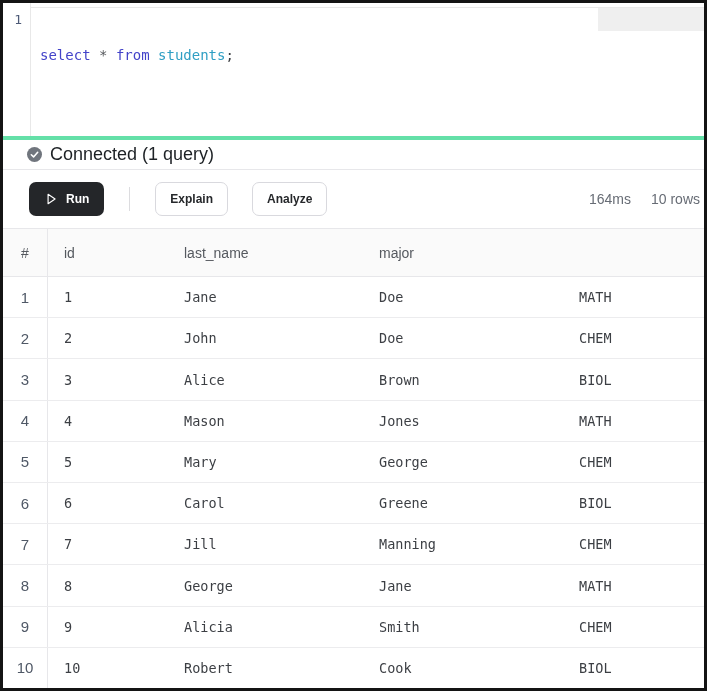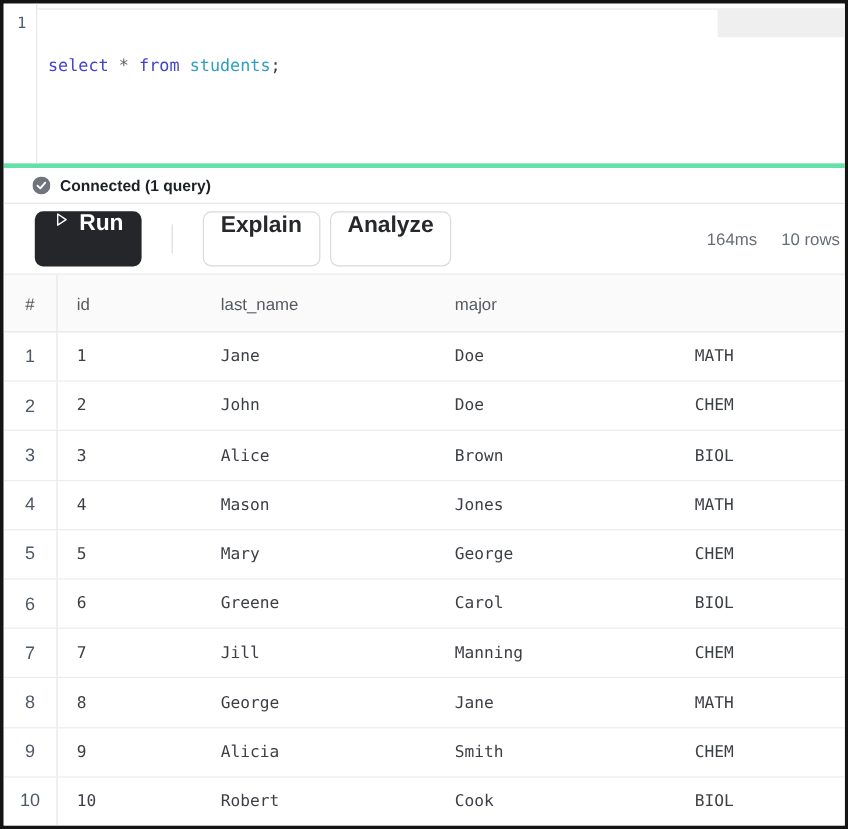--- a/index.html
+++ b/index.html
@@ -46,41 +46,41 @@
     position:absolute;top:5px;right:0;width:106px;height:23px;
     background:#efefef;
   }
   
   .green-divider{height:4px;flex:none;background:var(--accent-green);}
   
   .status-bar{
     height:30px;flex:none;display:flex;align-items:center;gap:8px;
     padding-left:24px;border-bottom:1px solid var(--border-light);background:#fff;
   }
-  .status-bar .label{font-size:13px;color:#1d2125;font-weight:bold;}
+  .status-bar .label{font-size:18px;color:#1d2125;}
   .status-icon{display:inline-flex;flex:none;}
   
   .toolbar{
     height:59px;flex:none;display:flex;align-items:center;
     padding:0 2px 0 26px;border-bottom:1px solid var(--border-light);background:#fff;
   }
   .btn{
-    font-family:"Liberation Sans",sans-serif;font-size:19px;
-    height:46px;border-radius:7px;cursor:pointer;display:inline-flex;
-    justify-content:center;
+    font-family:"Liberation Sans",sans-serif;font-size:12px;
+    height:34px;border-radius:7px;cursor:pointer;display:inline-flex;
+    align-items:center;justify-content:center;
   }
   .btn-run{
     background:var(--run-bg);color:#fff;border:none;font-weight:700;
     padding:0 15px;gap:8px;
   }
   .btn-outline{
     background:#fff;color:#26282b;border:1px solid #d9d9de;font-weight:700;
     padding:0 14px;
   }
-  .btn-outline + .btn-outline{margin-left:8px;}
+  .btn-outline + .btn-outline{margin-left:24px;}
   .toolbar .v-divider{width:1px;height:24px;background:#dcdcdf;margin:0 25px;}
   .toolbar .spacer{flex:1;}
   .toolbar .stat{font-size:14px;color:#676c75;}
   .toolbar .stat + .stat{margin-left:20px;}
   .toolbar .stat:last-child{margin-right:2px;}
   
   .results{flex:1;display:flex;flex-direction:column;overflow:hidden;background:#fff;}
   .tr{
     display:grid;grid-template-columns:45px 120px 195px 200px 1fr;
     align-items:center;
@@ -188,22 +188,22 @@
         <div class="tr">
           <div class="td row-num-col">5</div>
           <div class="td">5</div>
           <div class="td">Mary</div>
           <div class="td">George</div>
           <div class="td">CHEM</div>
         </div>
         <div class="tr">
           <div class="td row-num-col">6</div>
           <div class="td">6</div>
+          <div class="td">Carol</div>
           <div class="td">Greene</div>
-          <div class="td">Carol</div>
           <div class="td">BIOL</div>
         </div>
         <div class="tr">
           <div class="td row-num-col">7</div>
           <div class="td">7</div>
           <div class="td">Jill</div>
           <div class="td">Manning</div>
           <div class="td">CHEM</div>
         </div>
         <div class="tr">

